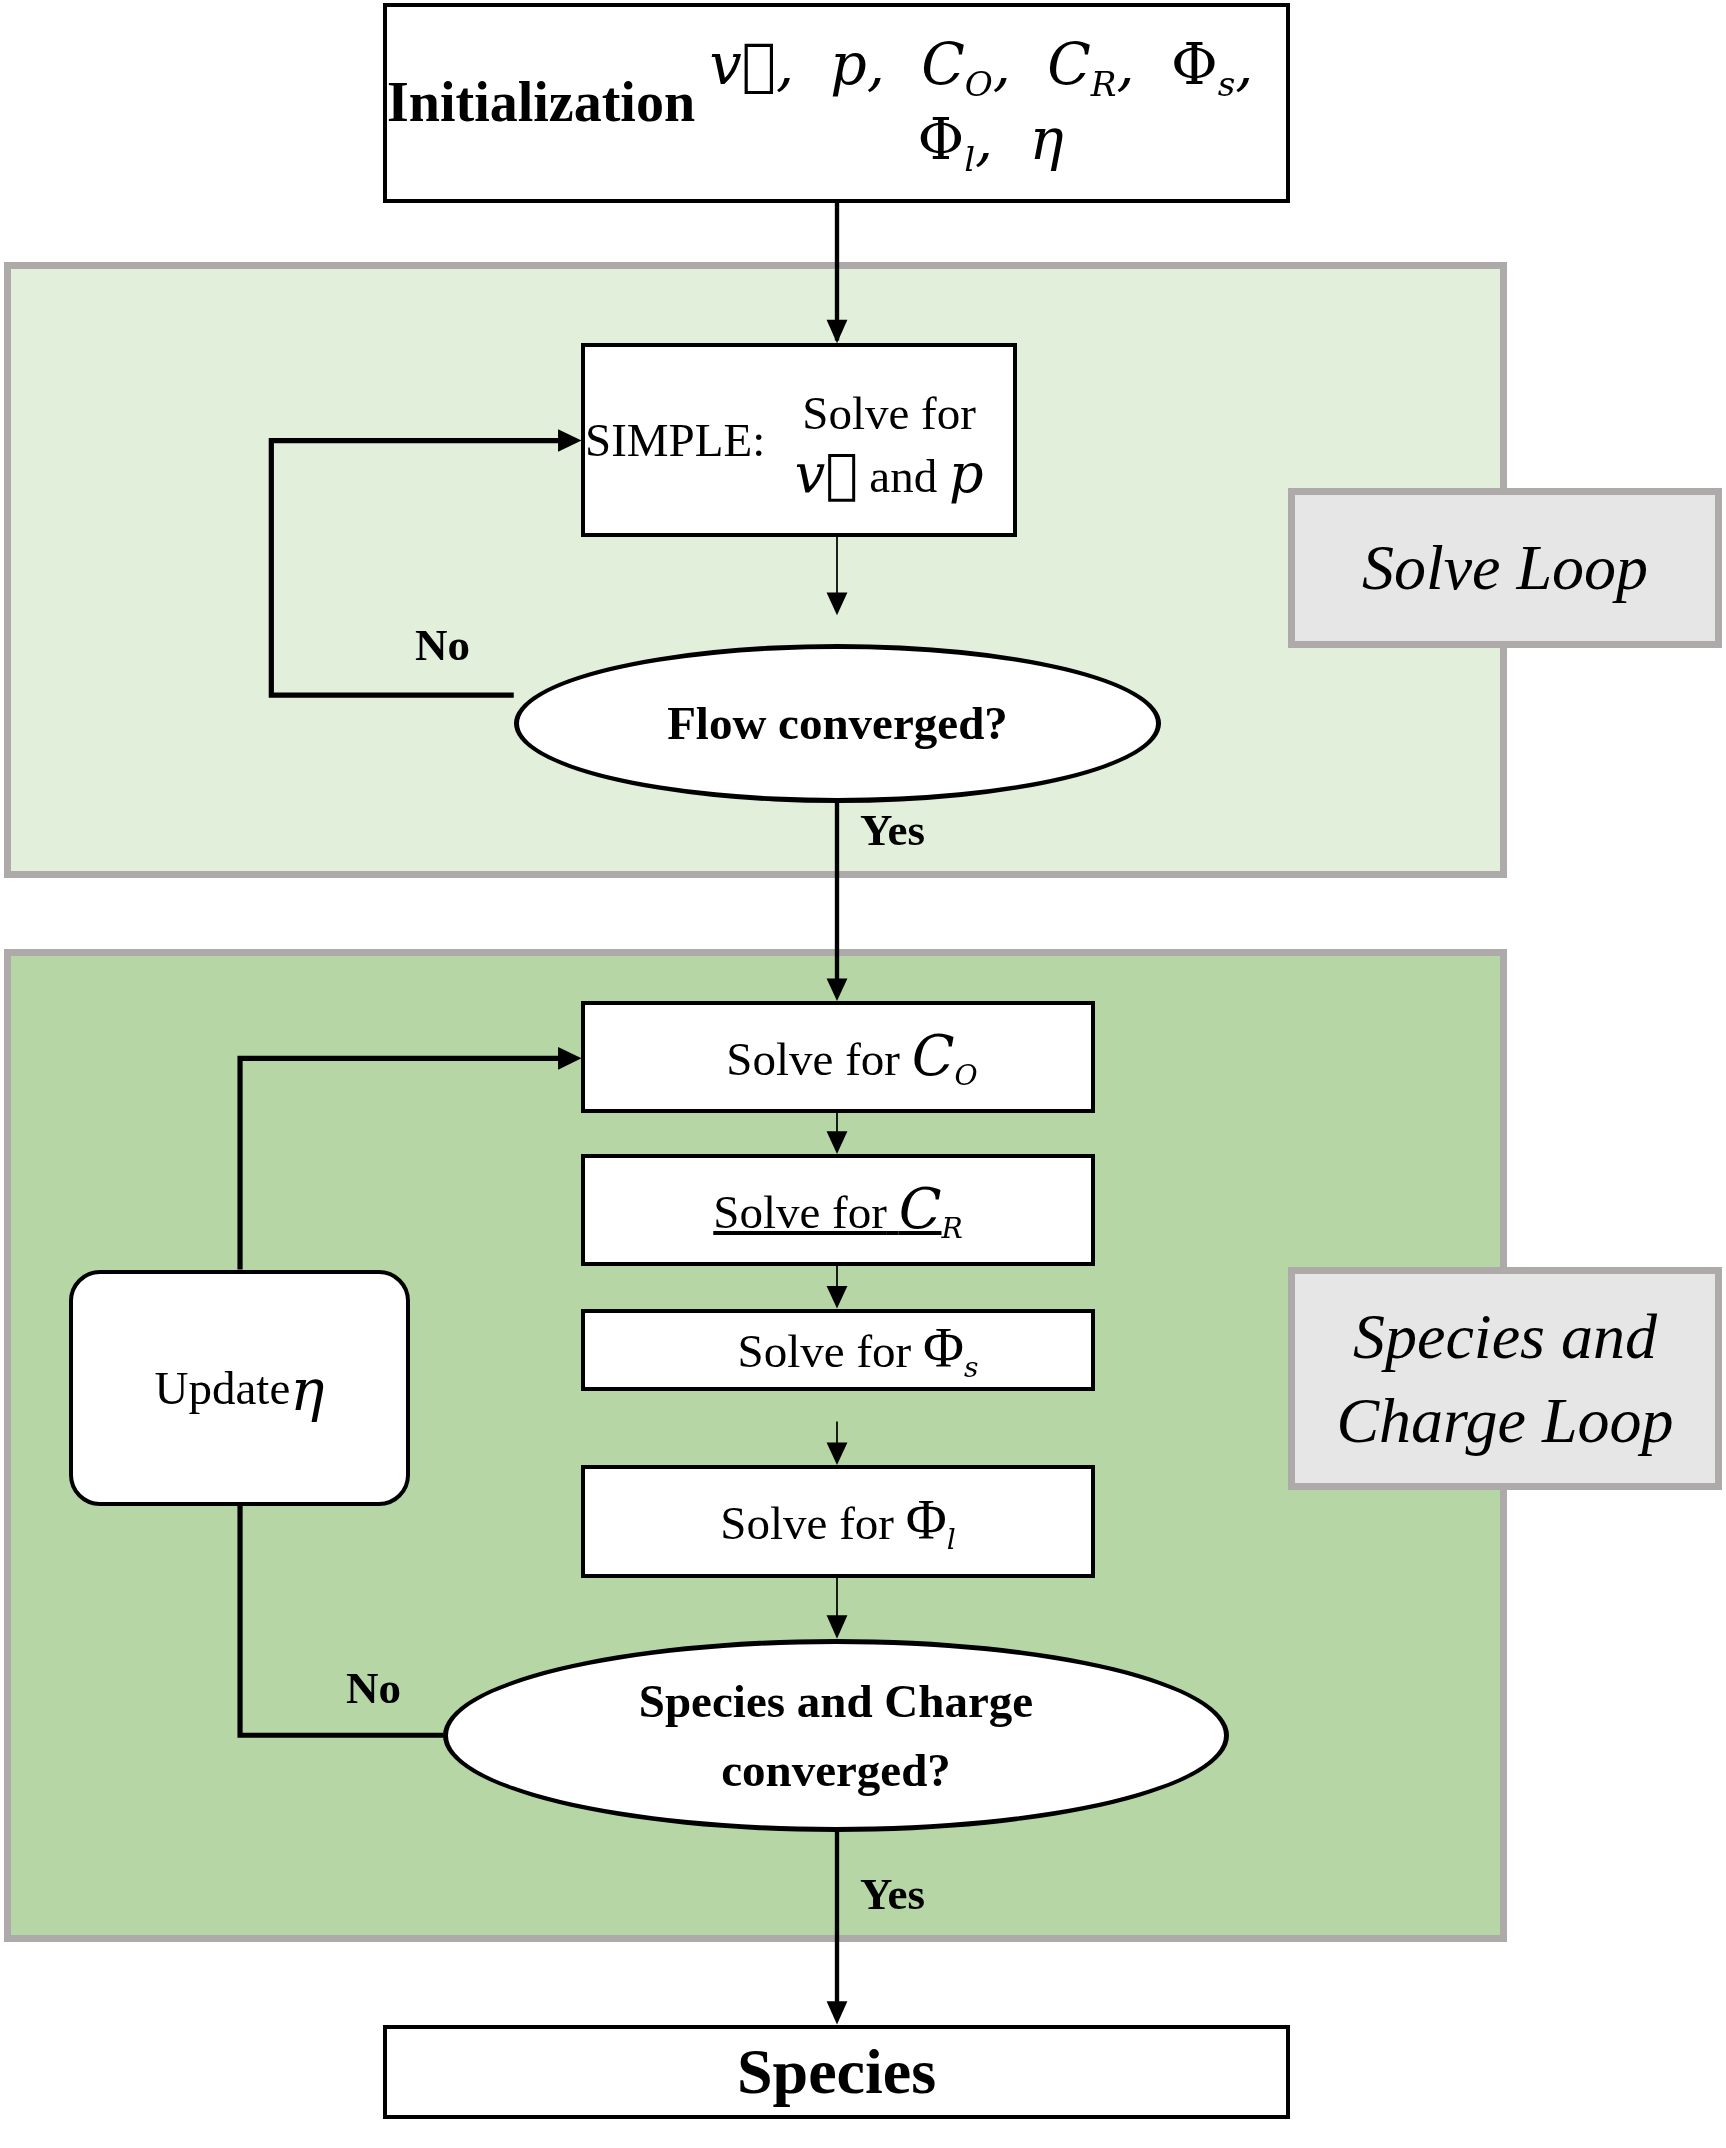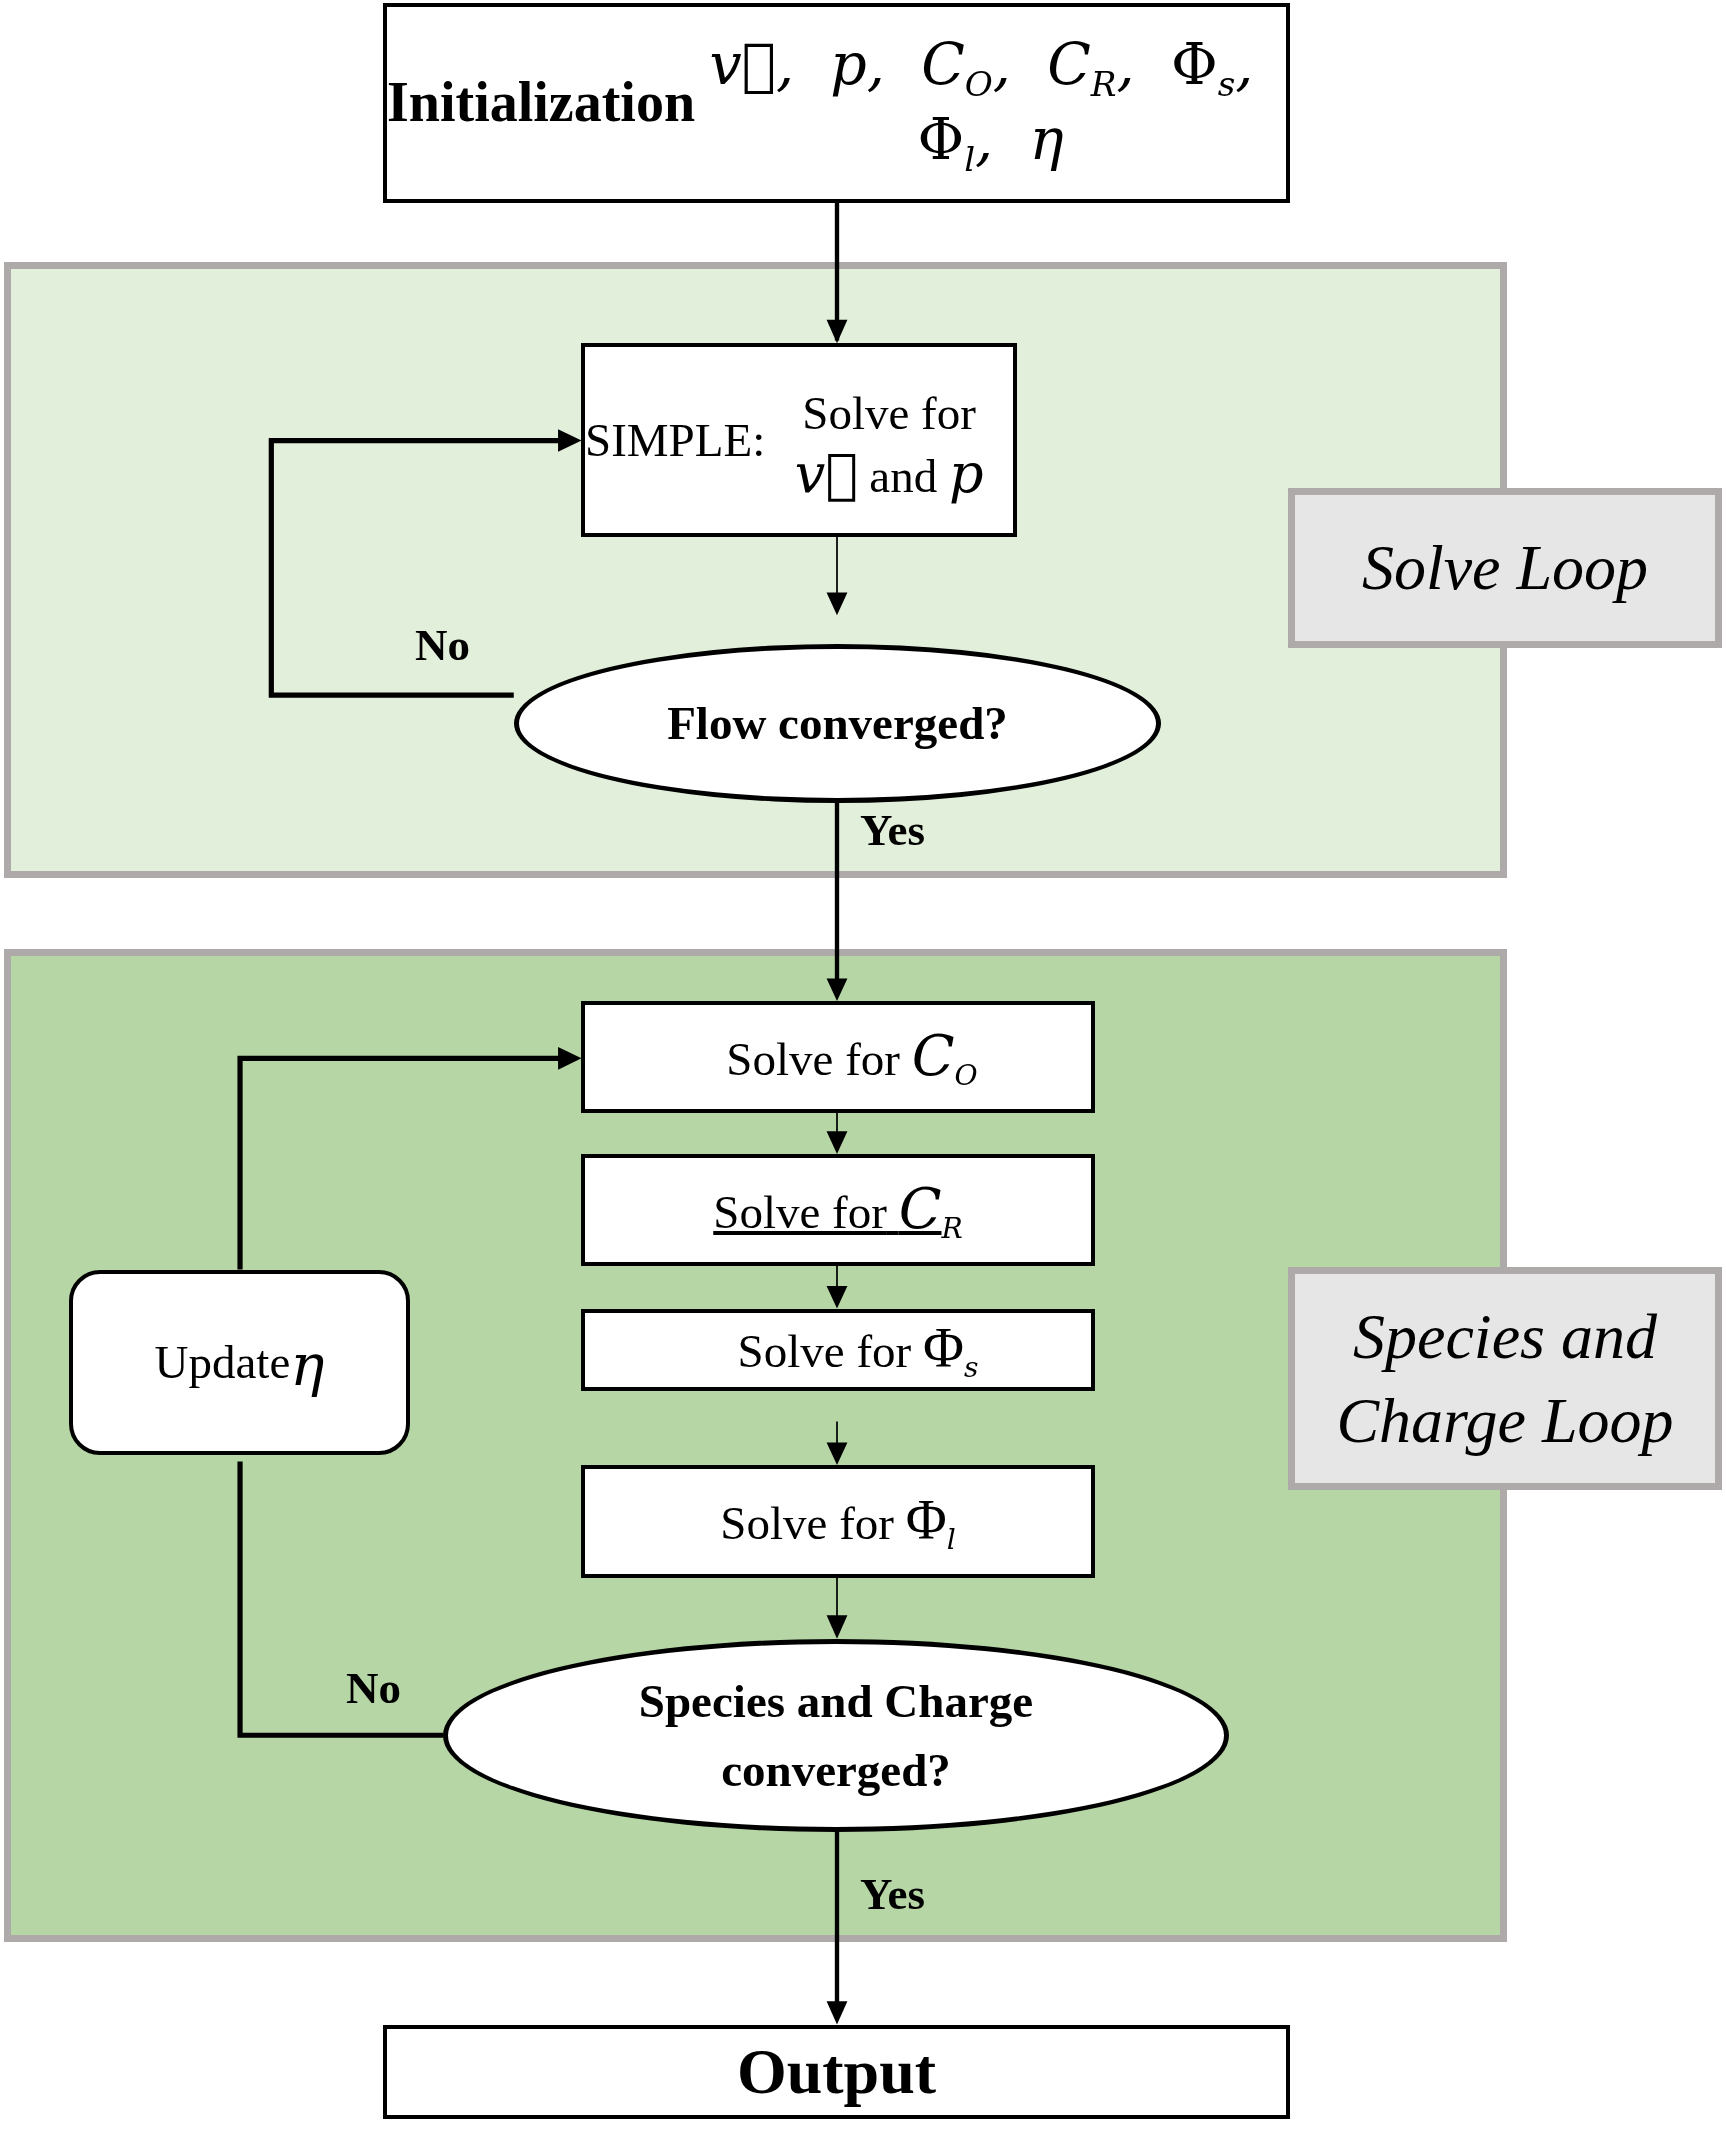--- a/index.html
+++ b/index.html
@@ -117,33 +117,33 @@
     <span style="font-size:56px;">Φ</span><sub class="math">s</sub>
   </div>
 </div>
 <div class="abs box" style="left:581px; top:1465px; width:514px; height:113px;">
   <div class="txt">
     <span>Solve for</span>
     <span style="font-size:56px;">Φ</span><sub class="math">l</sub>
   </div>
 </div>
 
-<div class="abs box" style="left:69px; top:1270px; width:341px; height:185px; border-radius:31px;">
+<div class="abs box" style="left:69px; top:1270px; width:341px; height:236px; border-radius:31px;">
   <div class="txt">Update</div>
   <div class="math" style="font-size:57px; line-height:1.2; margin-top:5.2px;">η</div>
 </div>
 
 <div class="abs ellipse" style="left:443px; top:1639px; width:786px; height:193px;">
   <div class="txt bold">Species and Charge</div>
   <div class="txt bold" style="margin-top:12px;">converged?</div>
 </div>
 <div class="edge-label" style="left:346px; top:1662px;">No</div>
 <div class="edge-label" style="left:860px; top:1868px;">Yes</div>
 
 <div class="abs label-box" style="left:1288px; top:1267px; width:434px; height:223px;">
   <div>Species and</div>
   <div>Charge Loop</div>
 </div>
 
 <div class="abs box" style="left:383px; top:2025px; width:907px; height:94px;">
-  <div class="bold" style="font-size:64px;">Output</div>
+  <div class="bold" style="font-size:64px;">Species</div>
 </div>
 
 
 </body></html>

